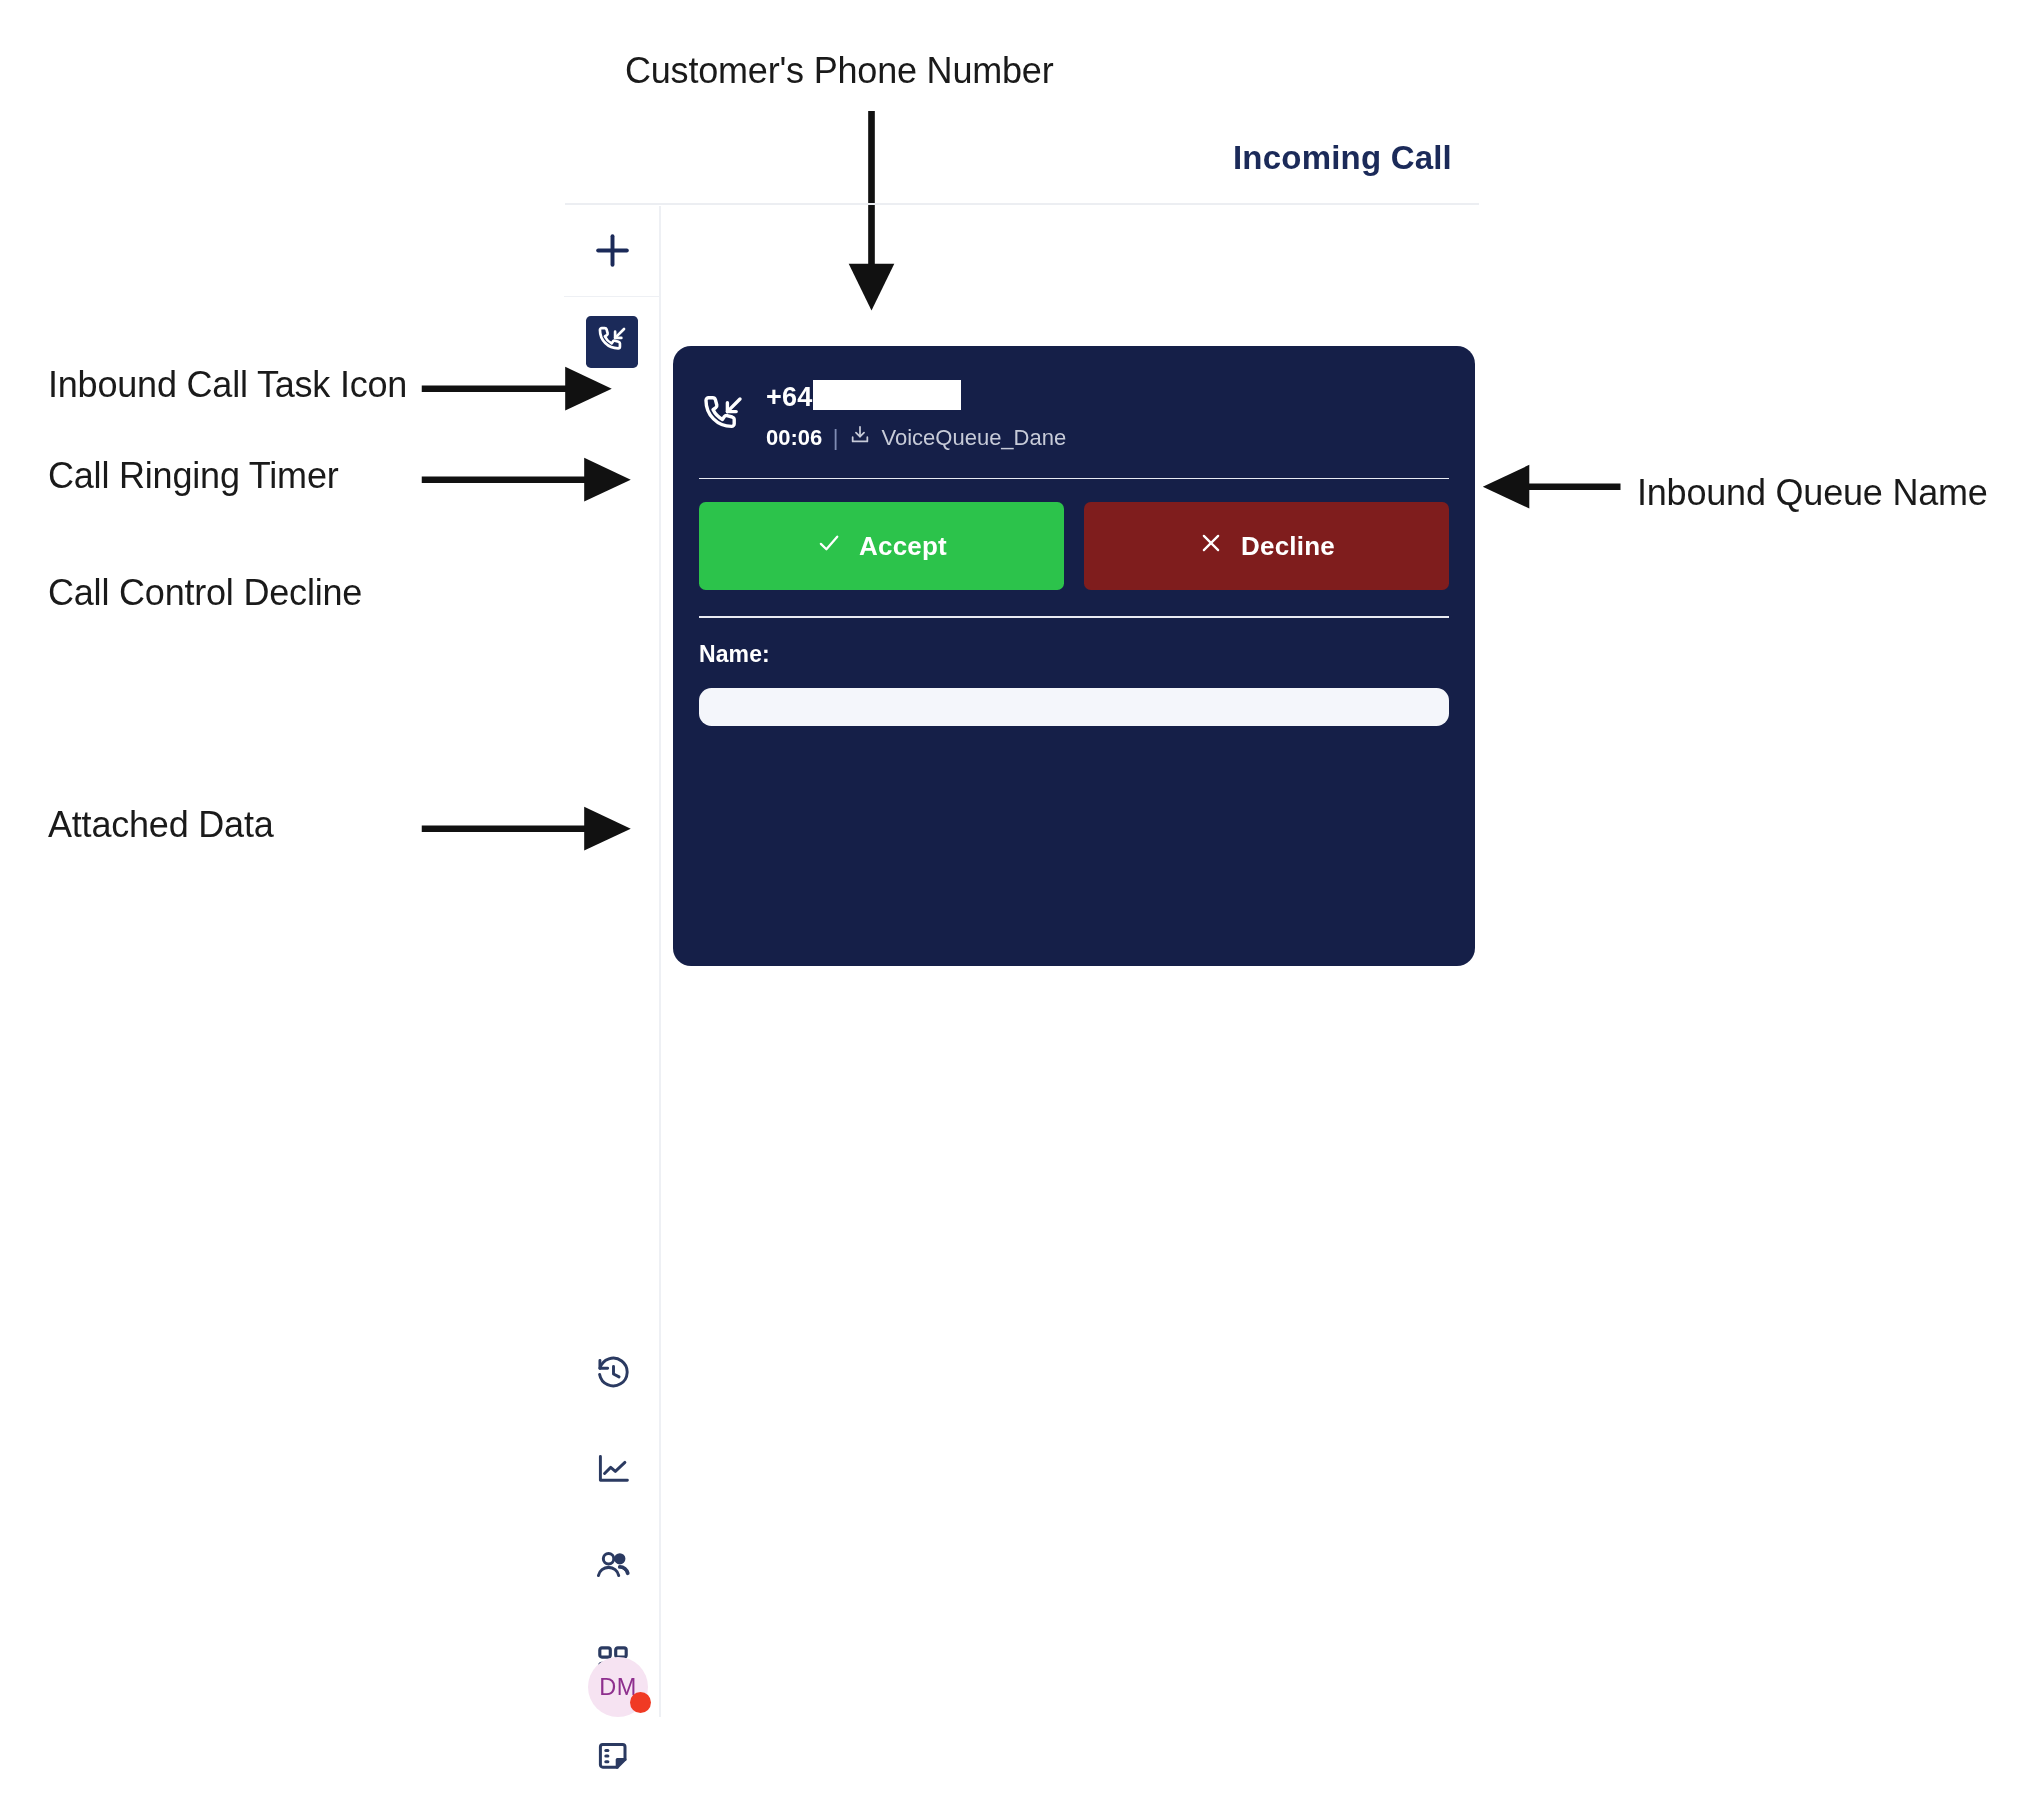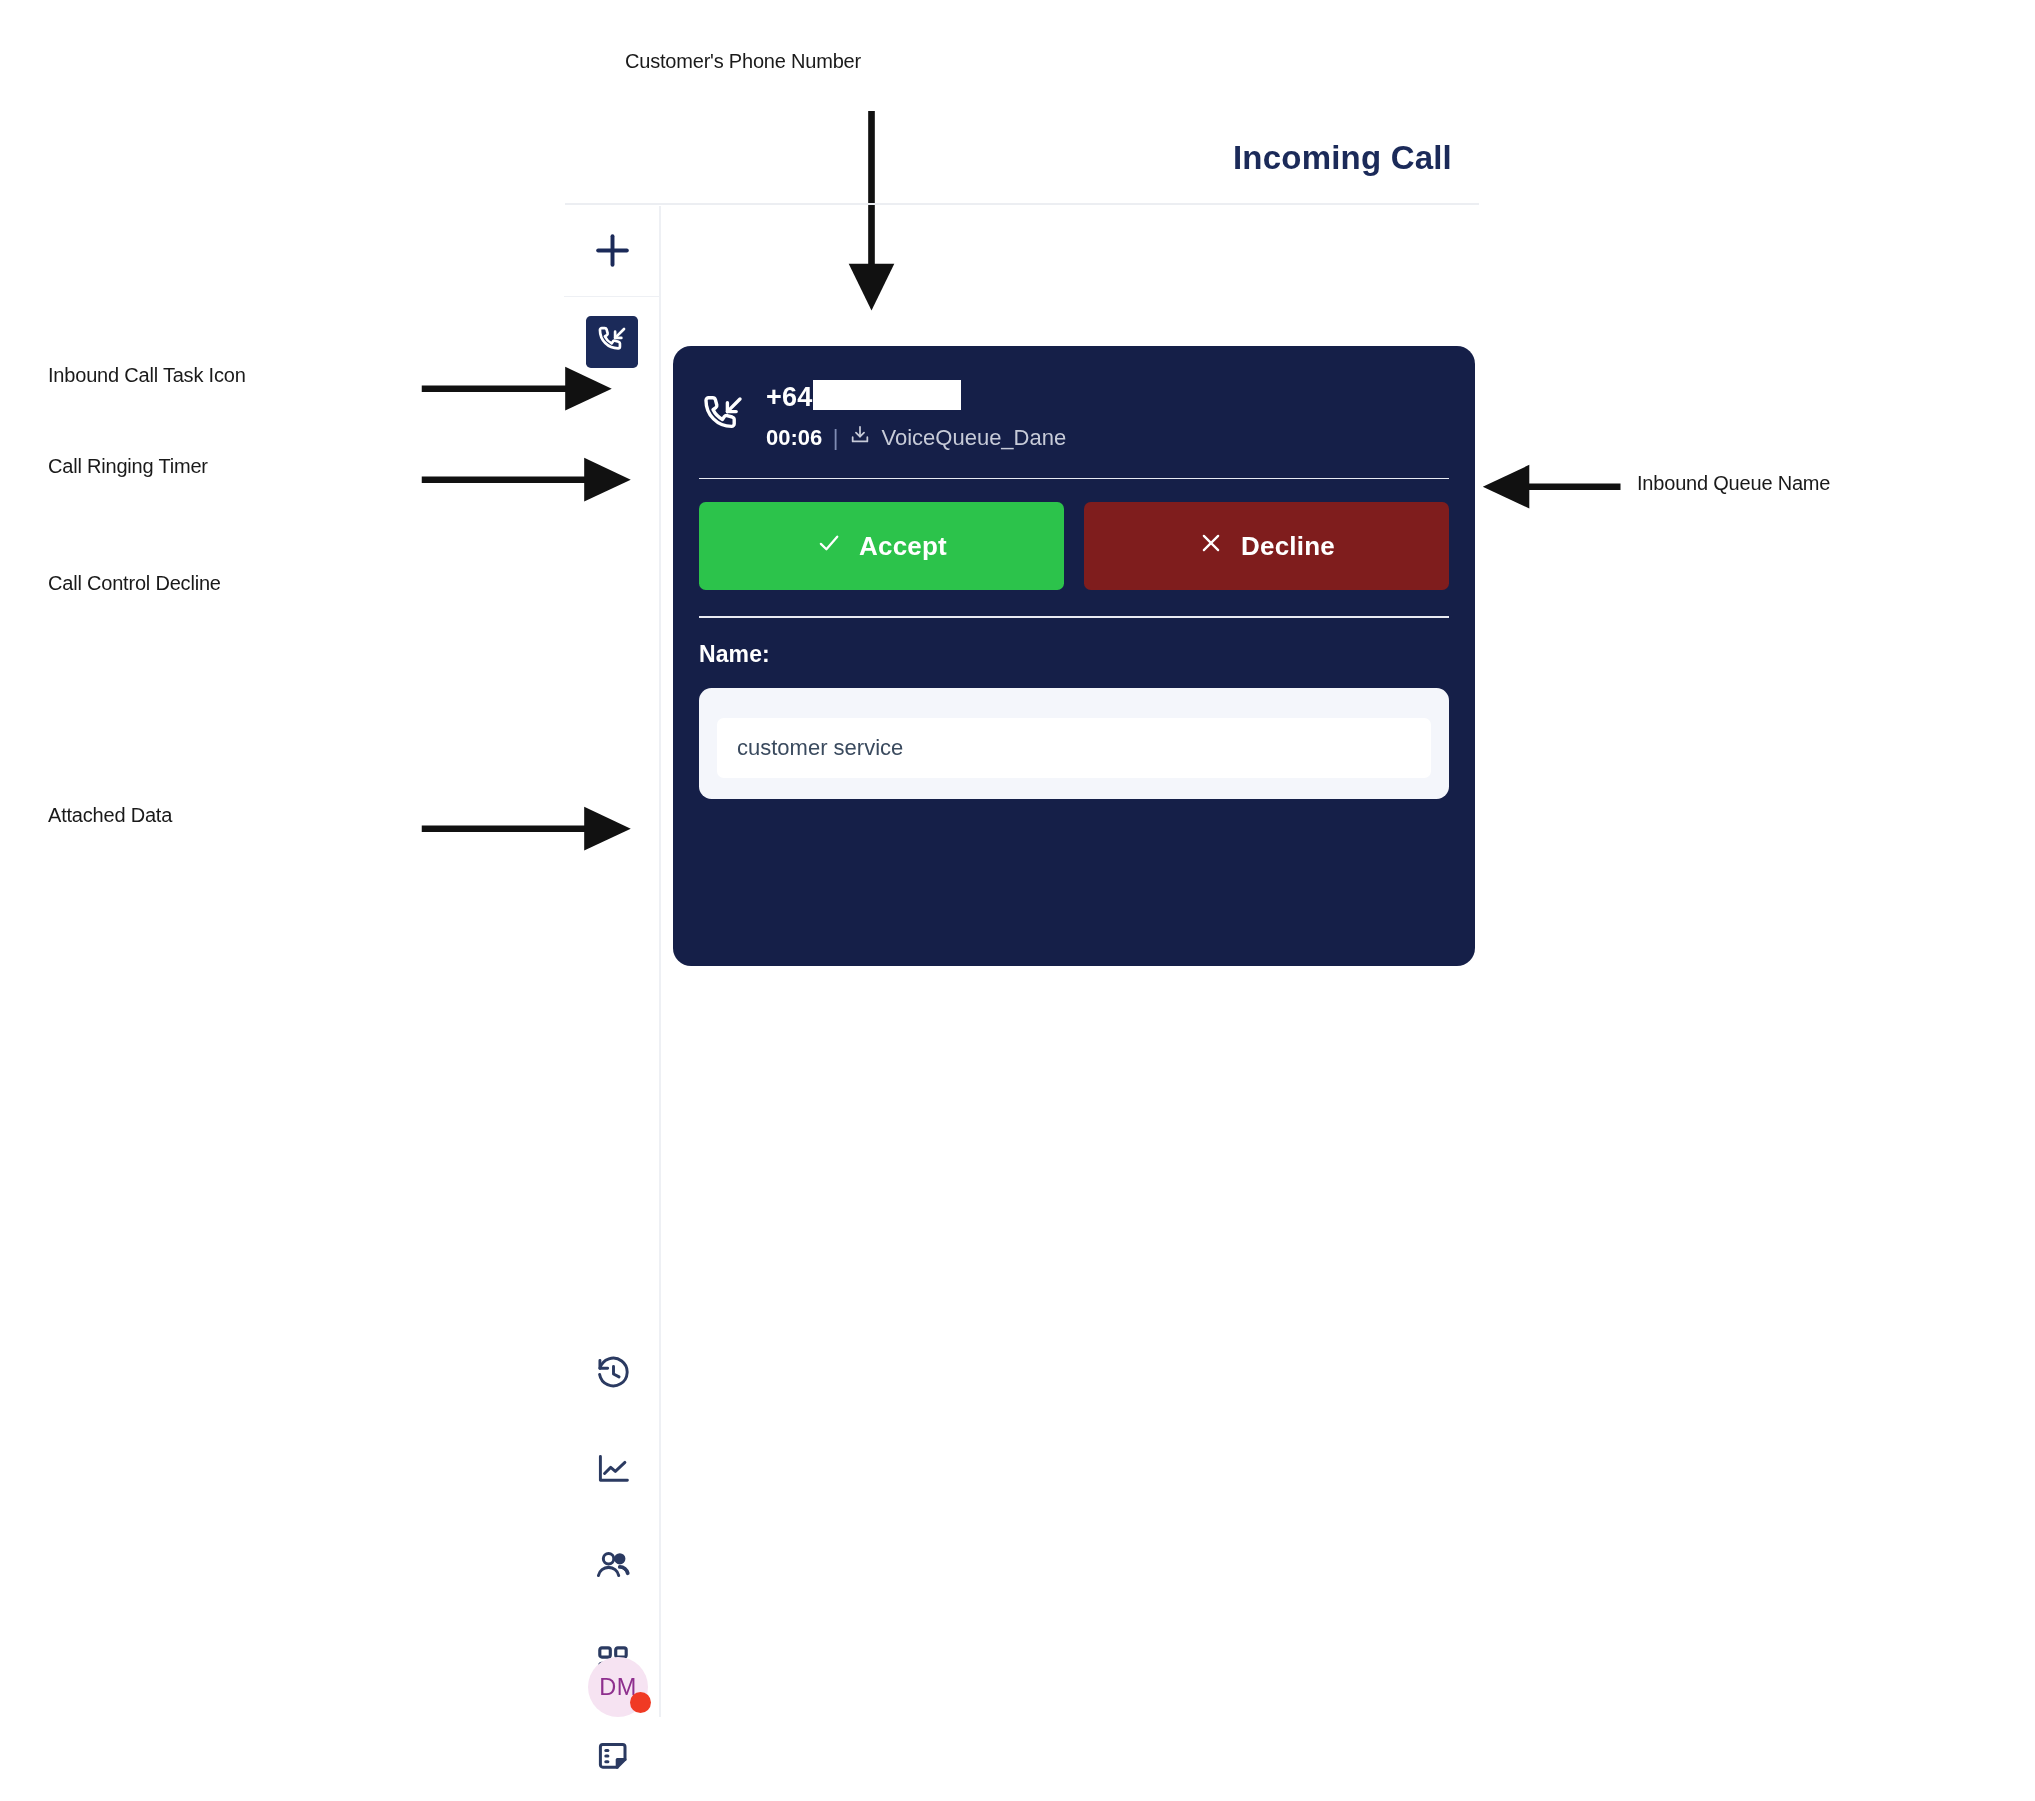--- a/index.html
+++ b/index.html
@@ -8,21 +8,21 @@
     background: #ffffff;
     font-family: "Liberation Sans", sans-serif;
     overflow: hidden;
   }
   #root { position: relative; width: 2035px; height: 1802px; }
 
   
   .anno-label {
     position: absolute;
     font-family: "Liberation Sans", sans-serif;
-    font-size: 20px;
+    font-size: 36px;
     color: #1a1a1a;
     white-space: nowrap;
     letter-spacing: -0.2px;
   }
   .anno-arrow { position: absolute; }
 
   
   .app-panel {
     position: absolute;
     left: 565px; top: 203px;
@@ -376,18 +376,17 @@
         </span>
         <span>Decline</span>
       </button>
     </div>
 
     <div class="card-divider"></div>
 
     <div class="name-label">Name:</div>
 
     <div class="attached-panel">
-      <div class="attached-value">customer service</div>
     </div>
 
   </div>
 </div>
 
 
 </body></html>

